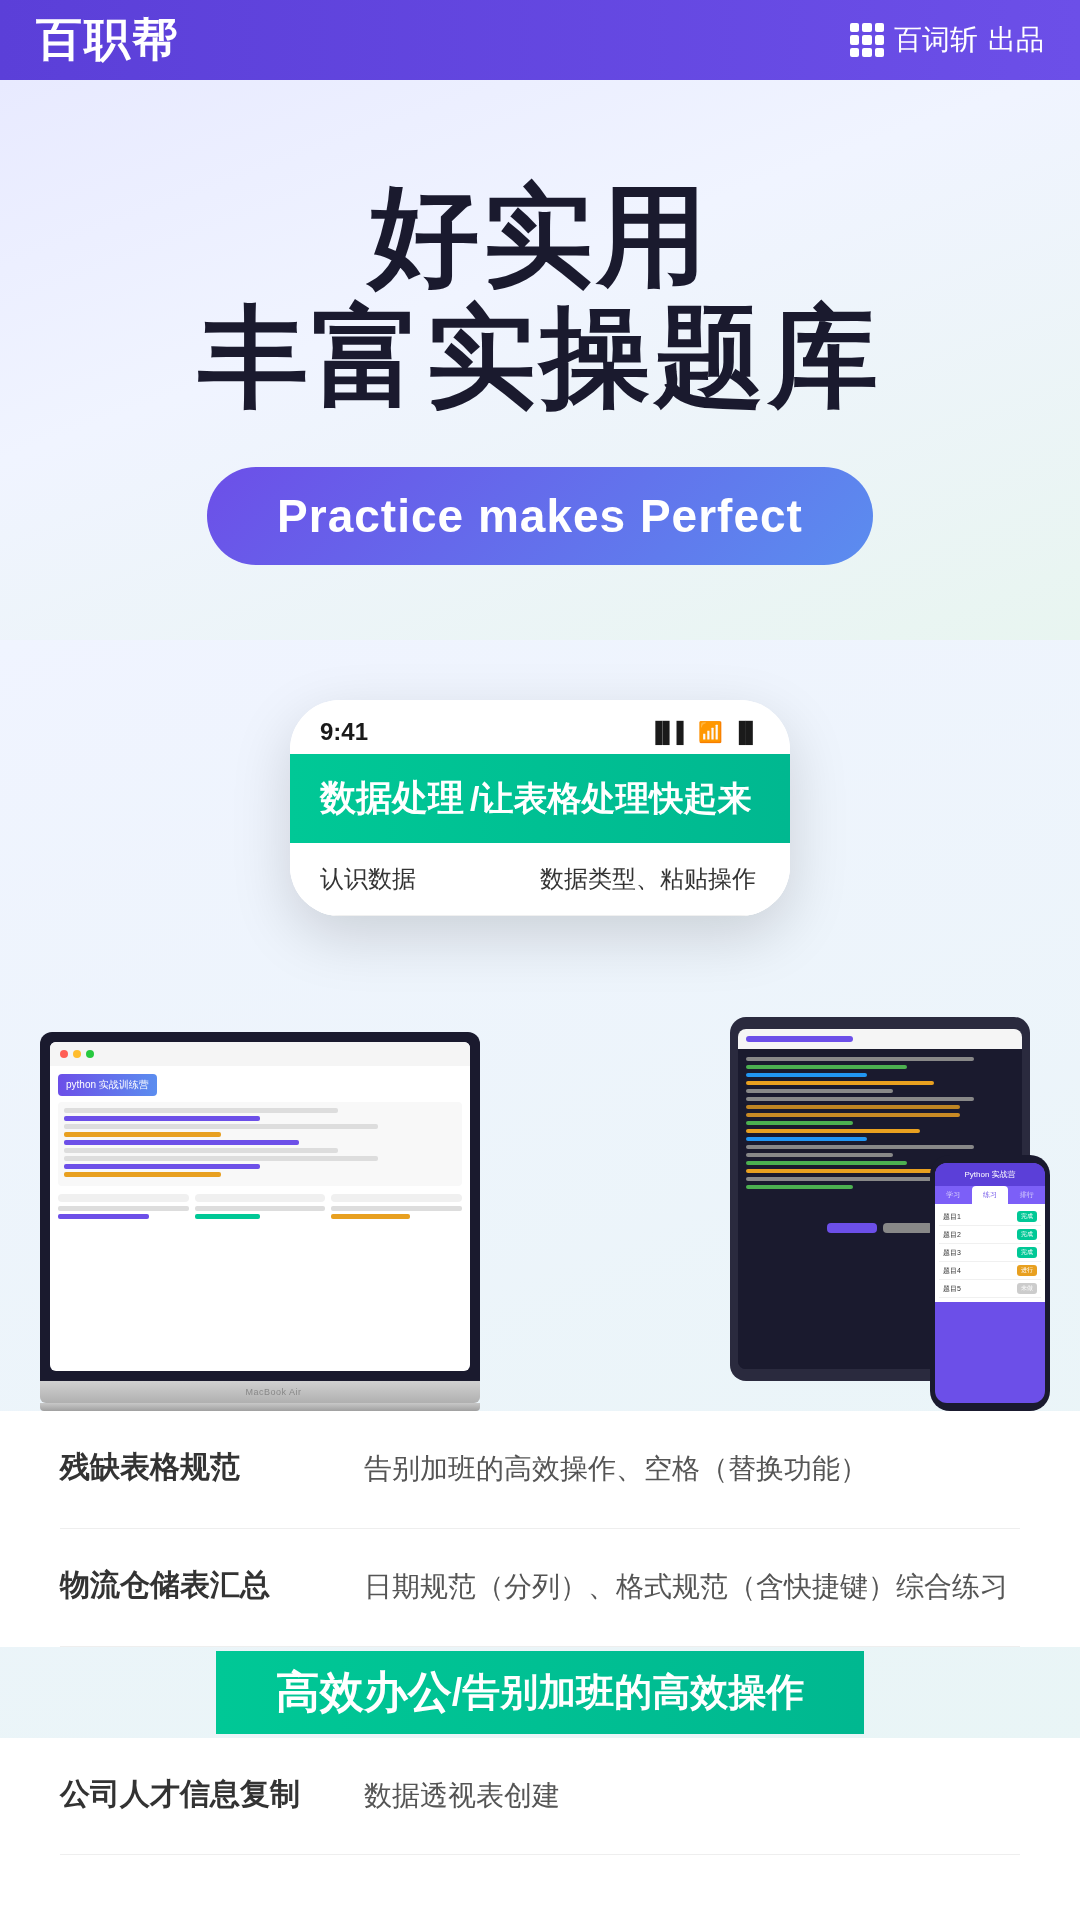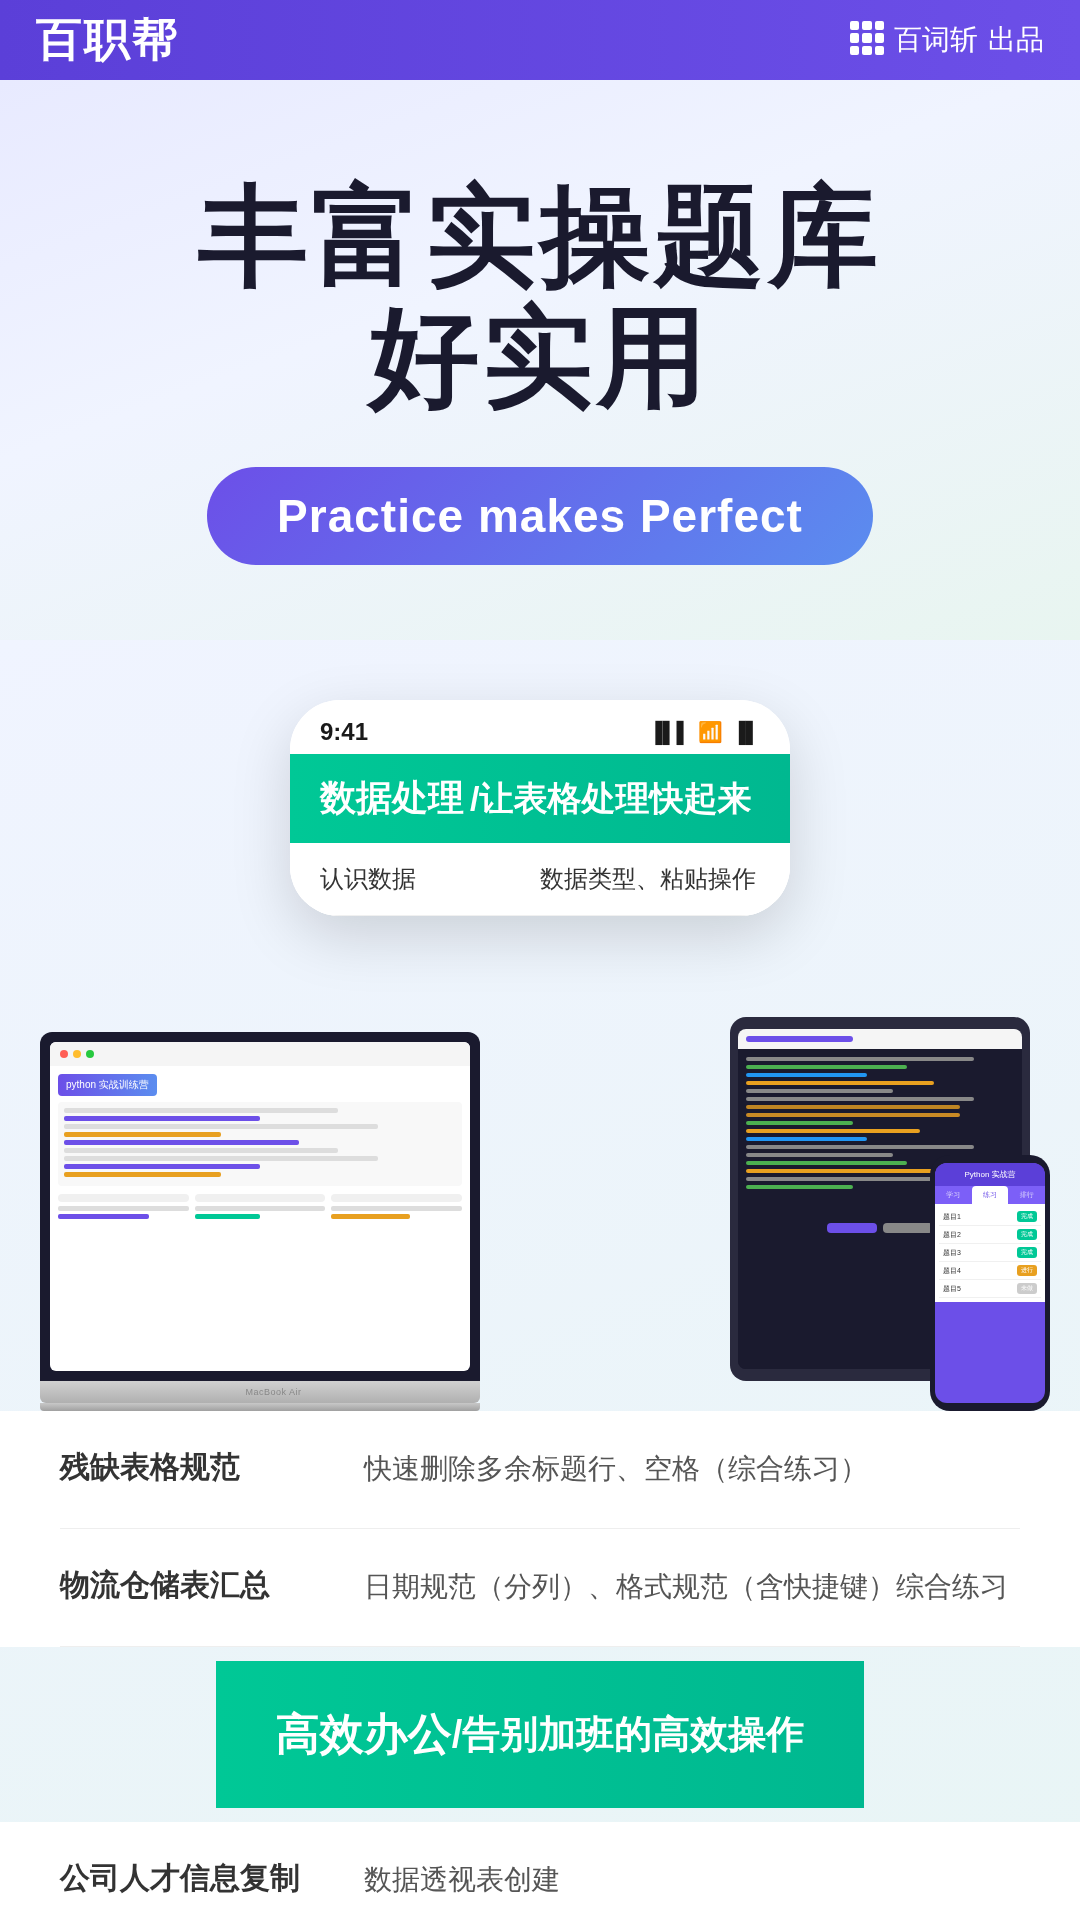--- a/index.html
+++ b/index.html
@@ -23,20 +23,21 @@
       padding: 0 36px;
     }
     #header-logo {
       color: #fff;
       font-size: 46px;
       font-weight: 900;
       letter-spacing: 2px;
     }
     #header-brand {
       display: flex;
+      align-items: center;
       gap: 10px;
       color: #fff;
       font-size: 28px;
     }
     #header-brand-icon {
       display: grid;
       grid-template-columns: 1fr 1fr 1fr;
       gap: 3px;
       width: 34px;
       height: 34px;
@@ -386,25 +387,25 @@
       color: #555;
       line-height: 1.6;
     }
 
     
     #efficiency-banner {
       background: linear-gradient(90deg, #00c896, #00b890);
       color: #fff;
       font-size: 38px;
       font-weight: 800;
-      padding: 44px 60px;
+      padding: 12px 60px;
       display: flex;
       align-items: center;
       gap: 0;
-      margin: 14px;
+      margin: 4px;
     }
     #efficiency-banner .banner-main {
       font-size: 44px;
     }
 
     
     #bottom-list {
       width: 100%;
       background: #fff;
       padding: 0 60px 40px;
@@ -427,22 +428,22 @@
         <span></span>
         <span></span>
     </div>
     <span>百词斩</span>
     <span>出品</span>
   </div>
 </header>
 
 <section id="hero">
   <div id="hero-title">
+    <div>好实用</div>
     <div>丰富实操题库</div>
-    <div>好实用</div>
   </div>
   <div id="practice-badge">Practice makes Perfect</div>
 </section>
 
 <section id="device-section">
 
   <div id="phone-outer">
     <div id="phone-status-bar">
       <span id="phone-time">9:41</span>
       <div id="phone-status-icons">
@@ -581,21 +582,21 @@
           </div>
         </div>
       </div>
     </div>
 
   </div>
 
   <div id="content-list">
     <div class="content-row">
       <div class="content-row-left">残缺表格规范</div>
-      <div class="content-row-right">快速删除多余标题行、空格（综合练习）</div>
+      <div class="content-row-right">告别加班的高效操作、空格（替换功能）</div>
     </div>
     <div class="content-row">
       <div class="content-row-left">物流仓储表汇总</div>
       <div class="content-row-right">日期规范（分列）、格式规范（含快捷键）综合练习</div>
     </div>
   </div>
 
   <div id="efficiency-banner">
     <span class="banner-main">高效办公</span>
     <span>/告别加班的高效操作</span>

